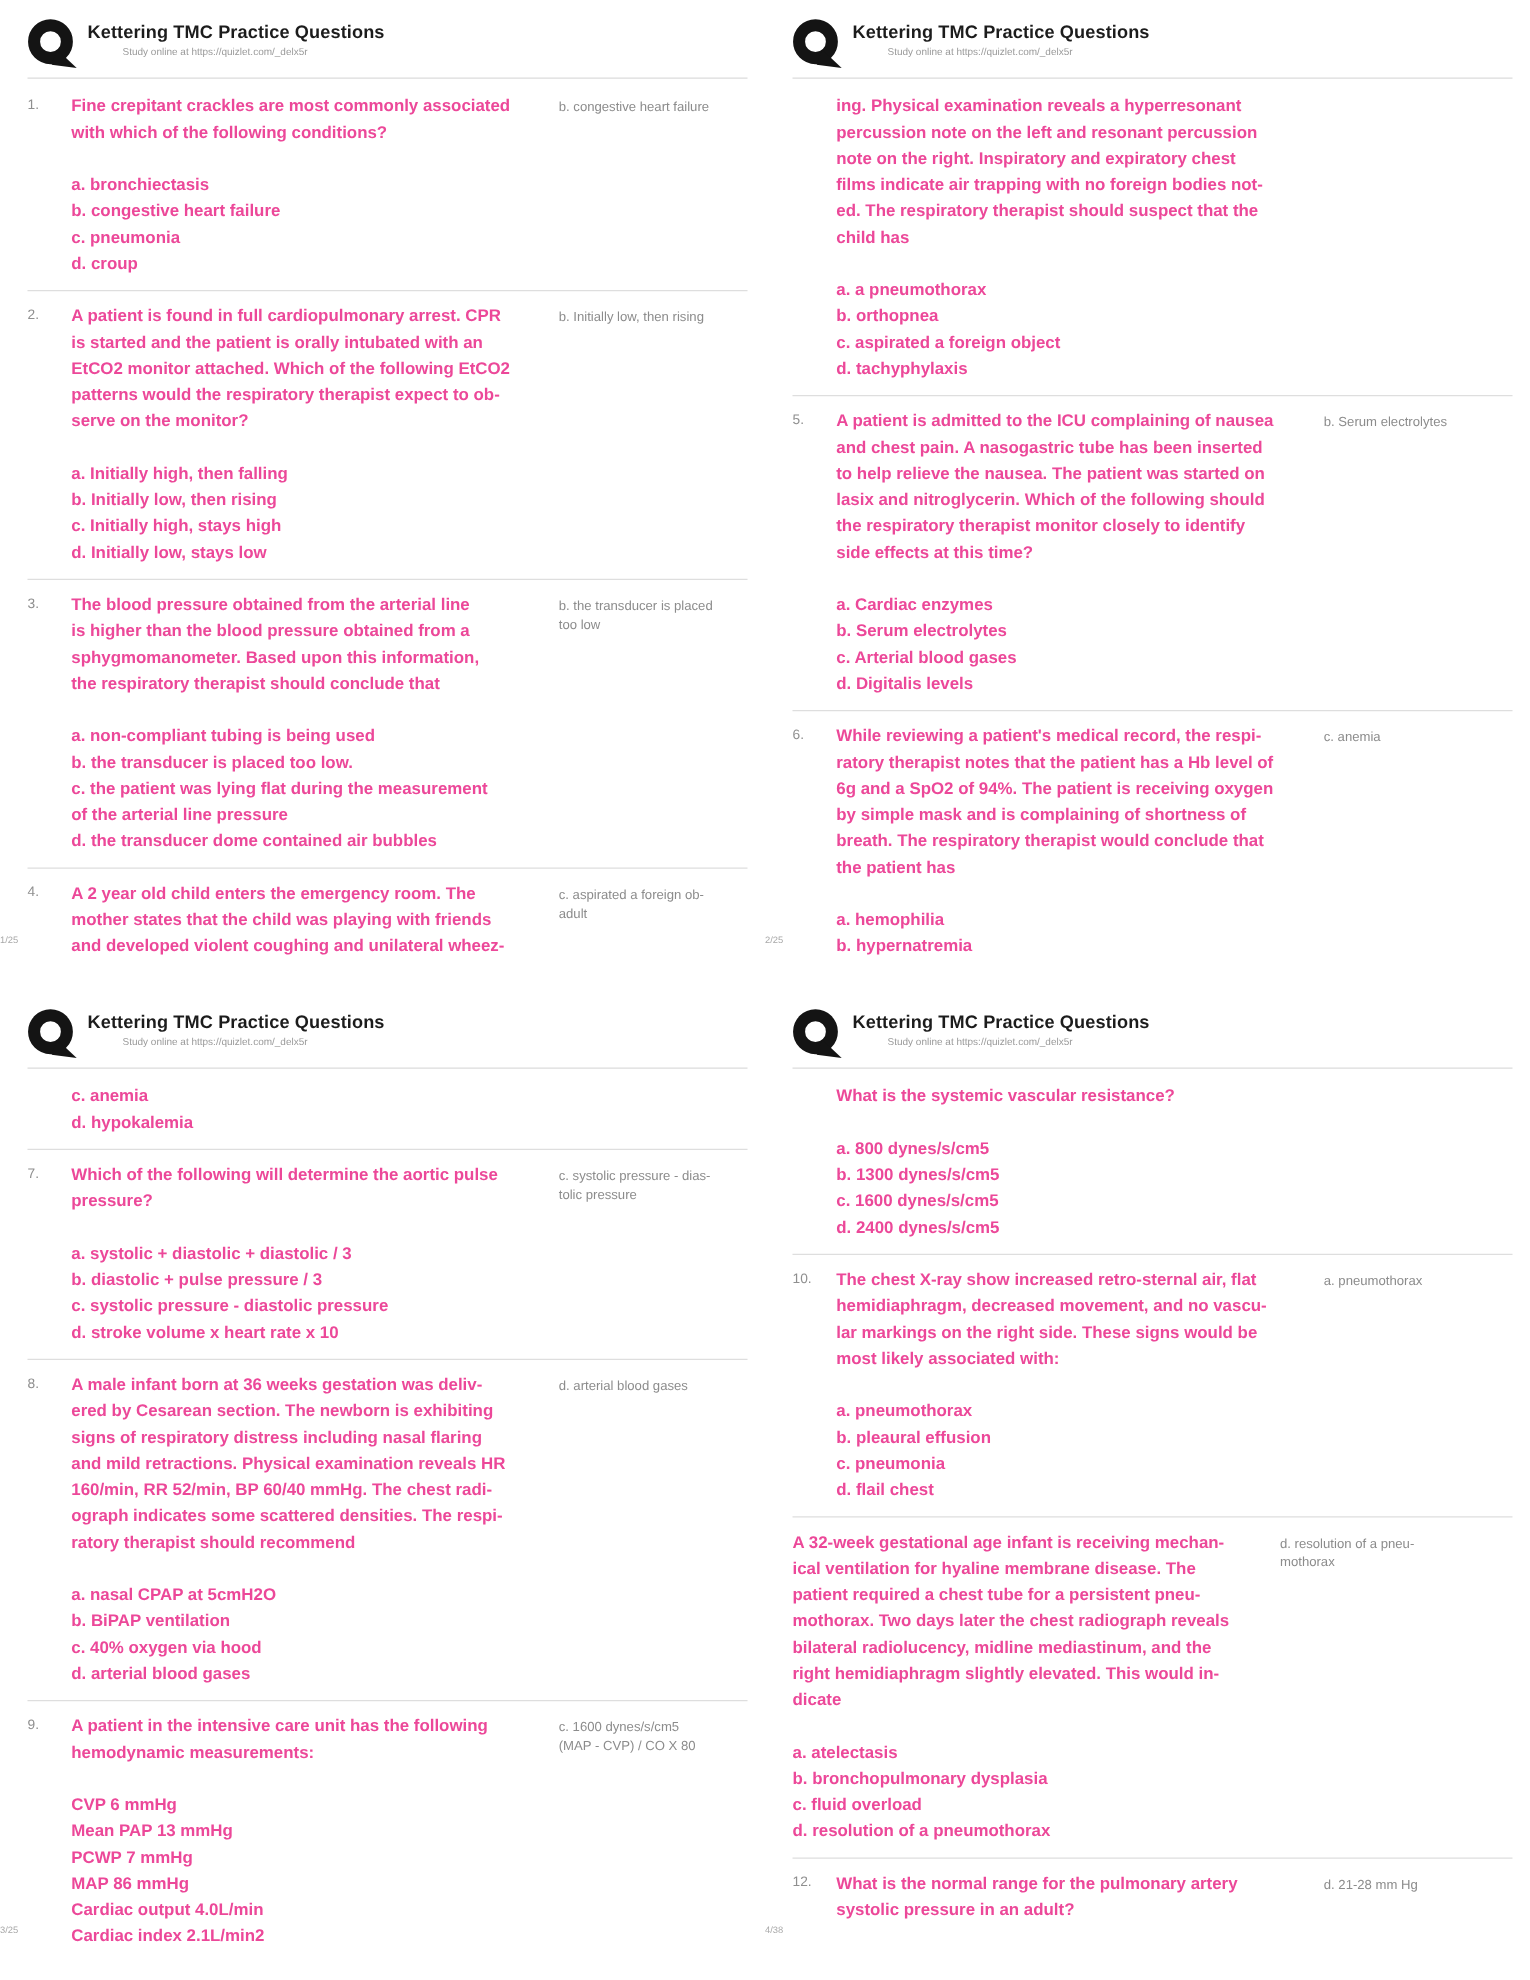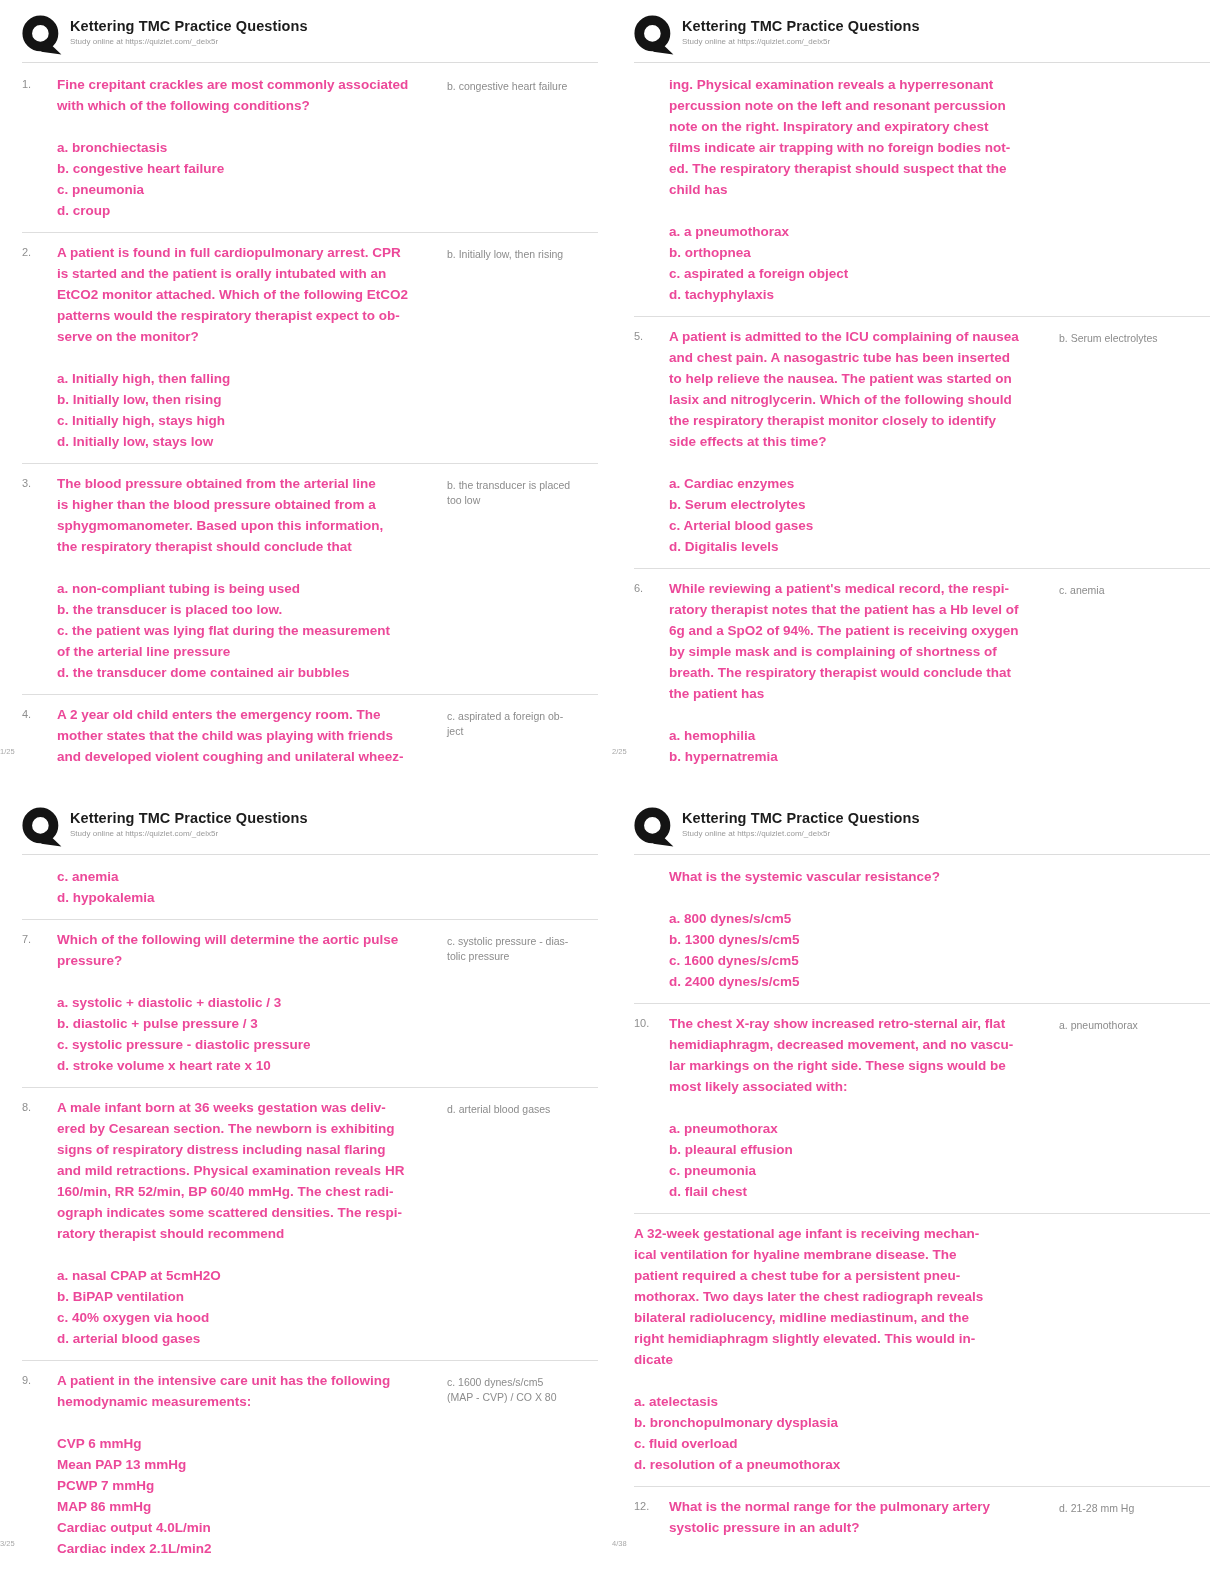--- a/index.html
+++ b/index.html
@@ -33,20 +33,21 @@
   .page-title {
     font-size: 14.5px;
     font-weight: 700;
     color: #1c1c1c;
     letter-spacing: 0.1px;
   }
   .page-subtitle {
     font-size: 8px;
     color: #9a9a9a;
     margin-top: 3px;
+    margin-left: 28px;
   }
   
   .block {
     display: flex;
     padding: 9px 0 11px 0;
     border-top: 1px solid #dedede;
   }
   .block.first { border-top: none; }
   .num {
     width: 35px; flex: none;
@@ -134,21 +135,21 @@
 d. the transducer dome contained air bubbles</div>
       <div class="answer">b. the transducer is placed
 too low</div>
     </div>
     <div class="block">
       <div class="num">4.</div>
       <div class="qtext">A 2 year old child enters the emergency room. The
 mother states that the child was playing with friends
 and developed violent coughing and unilateral wheez-</div>
       <div class="answer">c. aspirated a foreign ob-
-ject</div>
+adult</div>
     </div>
     <div class="page-footer">1/25</div>
   </div>
 
   <div class="page">
     <div class="page-header">
       <svg class="q-logo" viewBox="0 0 48 48">
         <circle cx="21" cy="21" r="15" fill="none" stroke="#141414" stroke-width="11"></circle>
         <polygon points="27,28 45,45 22,42" fill="#141414"></polygon>
       </svg>
@@ -305,20 +306,22 @@
 patient required a chest tube for a persistent pneu-
 mothorax. Two days later the chest radiograph reveals
 bilateral radiolucency, midline mediastinum, and the
 right hemidiaphragm slightly elevated. This would in-
 dicate
 
 a. atelectasis
 b. bronchopulmonary dysplasia
 c. fluid overload
 d. resolution of a pneumothorax</div>
+      <div class="answer">d. resolution of a pneu-
+mothorax</div>
     </div>
     <div class="block">
       <div class="num">12.</div>
       <div class="qtext">What is the normal range for the pulmonary artery
 systolic pressure in an adult?</div>
       <div class="answer">d. 21-28 mm Hg</div>
     </div>
     <div class="page-footer">4/38</div>
   </div>
 

